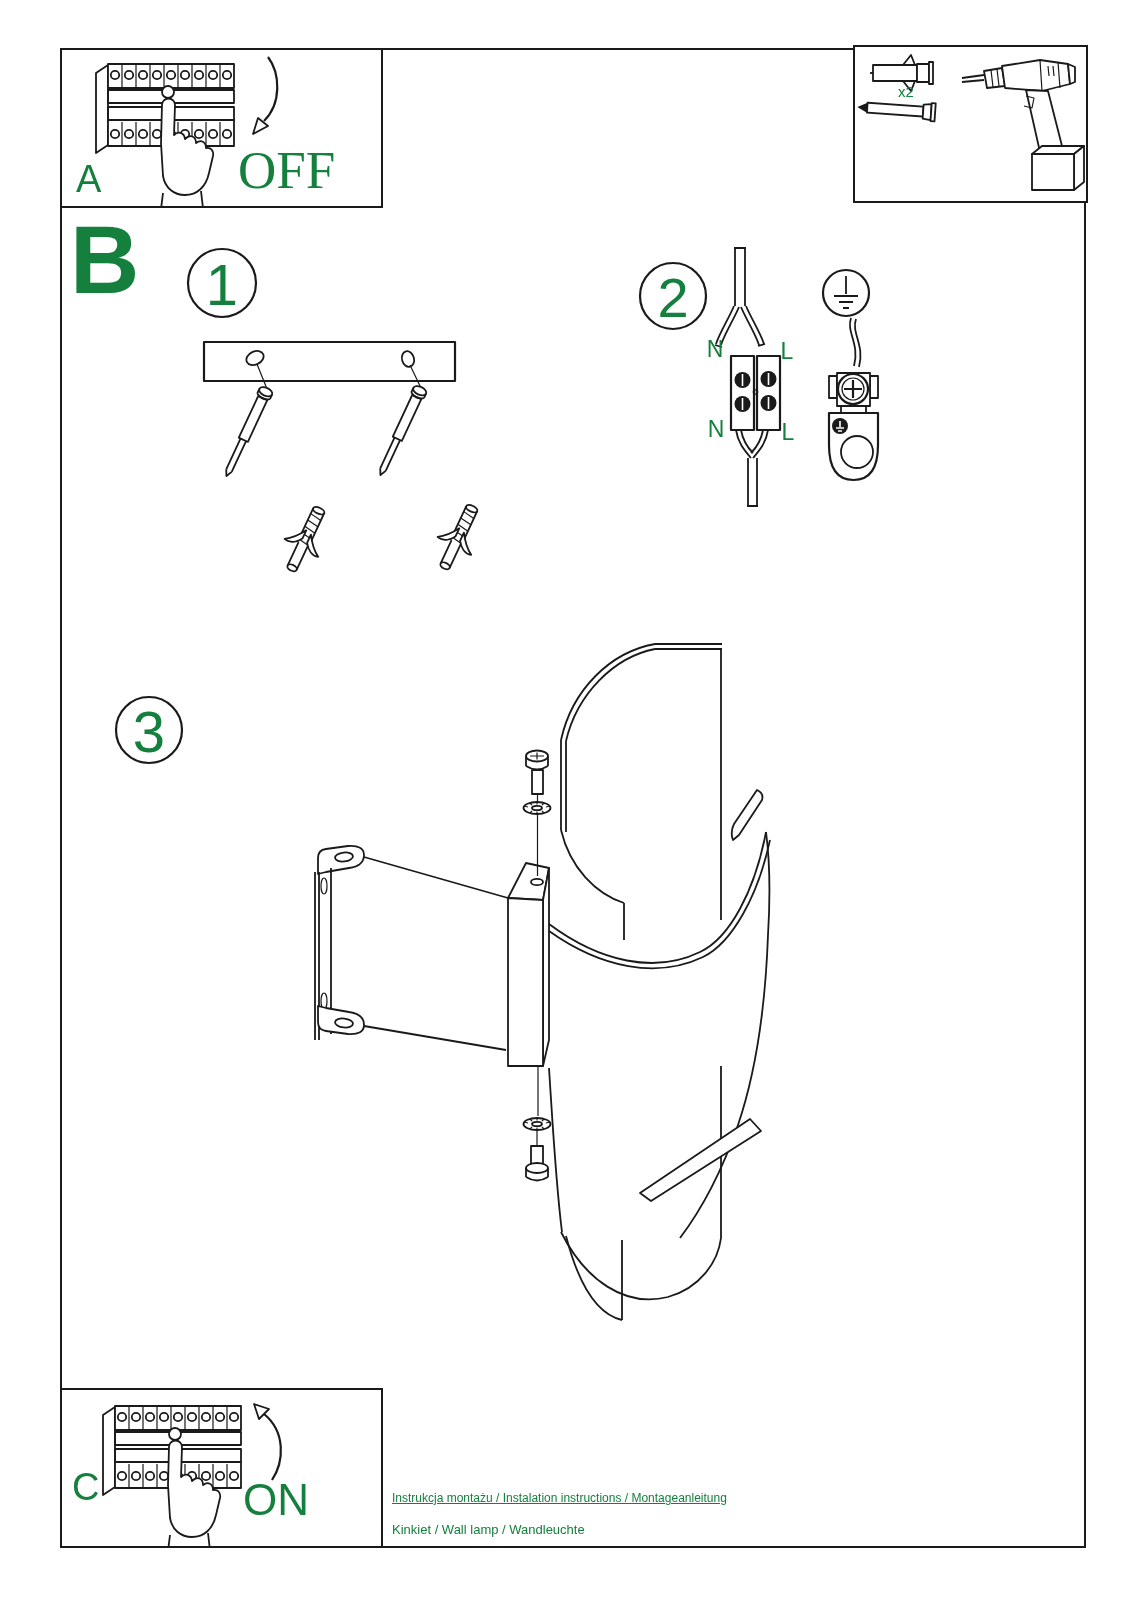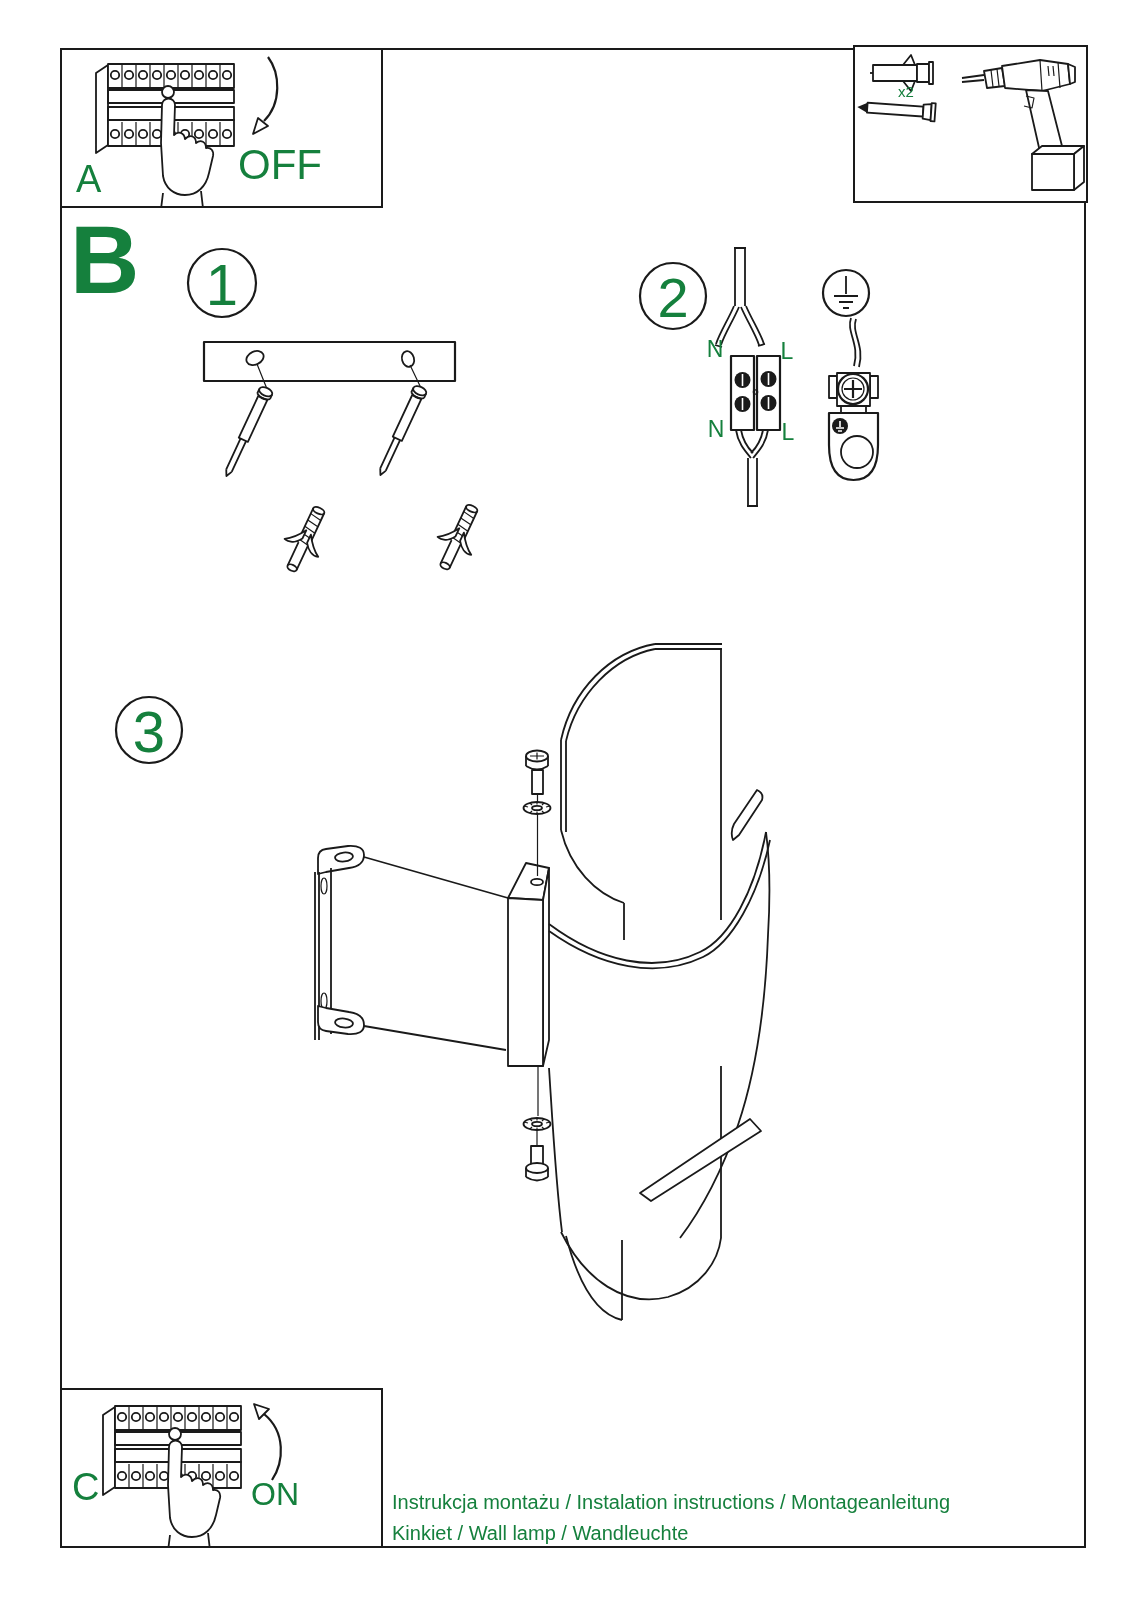--- a/index.html
+++ b/index.html
@@ -288,33 +288,33 @@
       <g>
         <use href="#hand" transform="translate(113,49)"></use>
       </g>
       <g>
         <use href="#arrowup" transform="translate(184,14)"></use>
       </g>
     </svg>
   </div>
 
   <div class="lbl" style="left:76px;top:160px;font-size:38px;">A</div>
-  <div class="lbl" style="left:238px;top:144px;font-size:42px;">OFF</div>
+  <div class="lbl" style="left:238px;top:144px;font-size:53px;font-family:Liberation Serif, serif;">OFF</div>
   <div class="lbl" style="left:898px;top:84px;font-size:15px;">x2</div>
 
   <div class="lbl" style="left:70px;top:212px;font-size:96px;font-weight:700;">B</div>
 
   <div class="lbl ctr" style="left:222px;top:285px;font-size:58px;">1</div>
   <div class="lbl ctr" style="left:673px;top:298px;font-size:56px;">2</div>
   <div class="lbl ctr" style="left:149px;top:732px;font-size:58px;">3</div>
 
   <div class="lbl ctr" style="left:715px;top:349px;font-size:23px;">N</div>
   <div class="lbl ctr" style="left:787px;top:351px;font-size:23px;">L</div>
   <div class="lbl ctr" style="left:716px;top:429px;font-size:23px;">N</div>
   <div class="lbl ctr" style="left:788px;top:432px;font-size:23px;">L</div>
 
   <div class="lbl" style="left:72px;top:1468px;font-size:38px;">C</div>
-  <div class="lbl" style="left:251px;top:1478px;font-size:32px;">ON</div>
-
-  <div class="lbl" style="left:392px;top:1492px;font-size:20px;">Instrukcja montażu / Instalation instructions / Montageanleitung</div>
-  <div class="lbl" style="left:392px;top:1523px;font-size:20px;">Kinkiet  / Wall lamp / Wandleuchte</div>
+  <div class="lbl" style="left:243px;top:1478px;font-size:44px;">ON</div>
+
+  <div class="lbl" style="left:392px;top:1492px;font-size:12px;text-decoration:underline;">Instrukcja montażu / Instalation instructions / Montageanleitung</div>
+  <div class="lbl" style="left:392px;top:1523px;font-size:13px;">Kinkiet  / Wall lamp / Wandleuchte</div>
 
 </div>
 
 </body></html>

